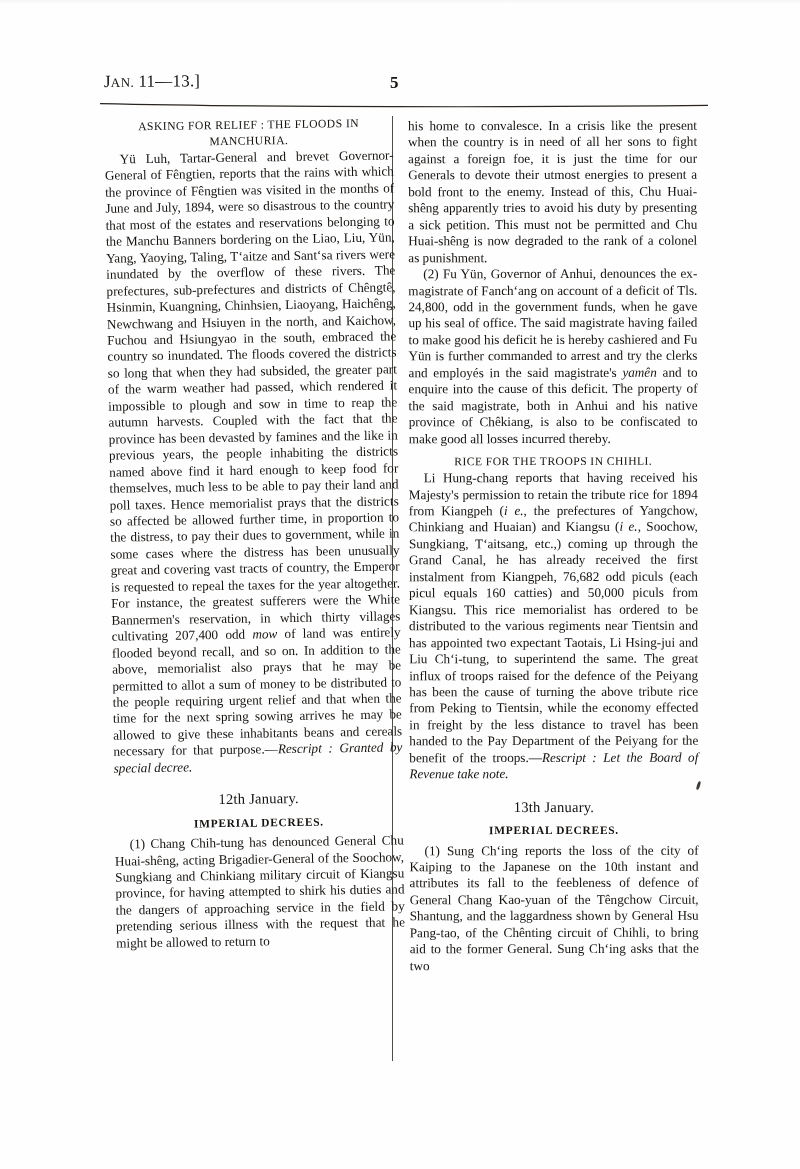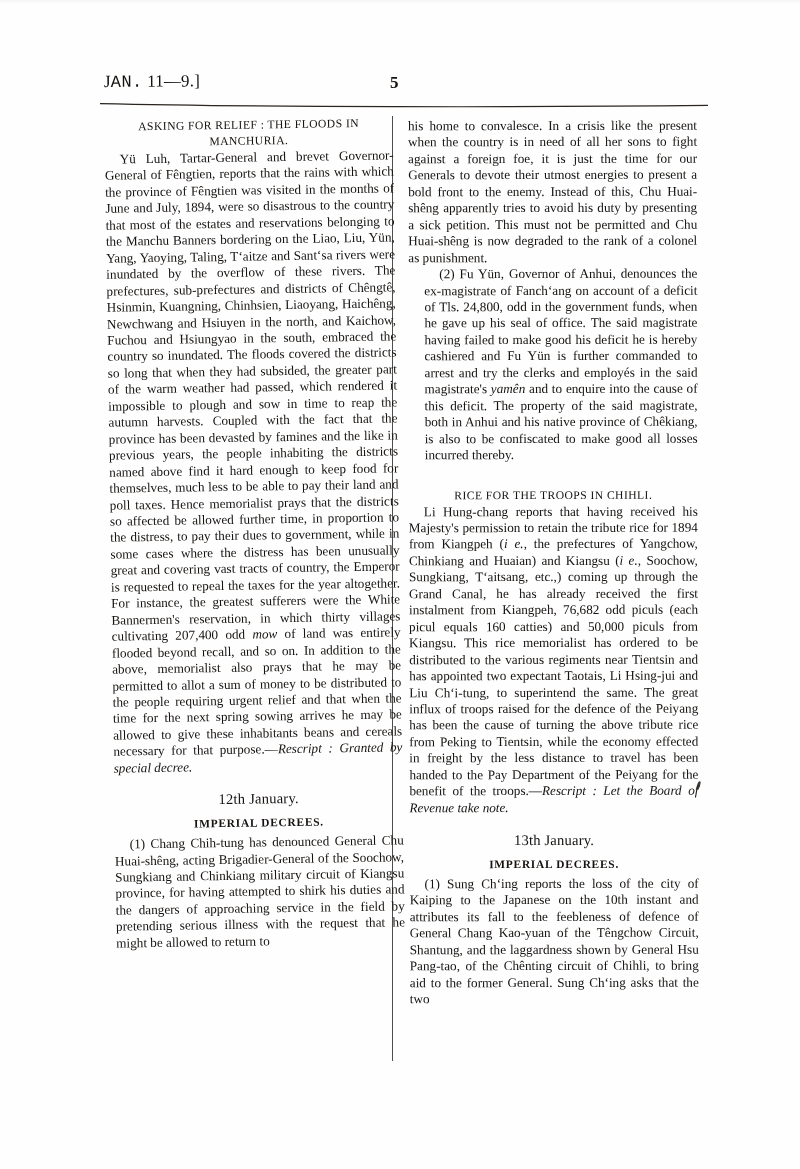--- a/index.html
+++ b/index.html
@@ -31,23 +31,22 @@
     position: absolute;
     left: 0;
     top: 0;
     font-size: 17px;
     letter-spacing: .2px;
     white-space: nowrap;
     transform: rotate(-0.45deg);
     transform-origin: left center;
   }
   .folio-date .sc {
-    font-size: 17px;
+    font-size: 13px;
     letter-spacing: .4px;
-    font-family: Liberation Mono, monospace;
   }
   .folio-number {
     position: absolute;
     left: 286px;
     top: 1px;
     font-size: 17px;
     font-weight: 700;
   }
 
   
@@ -119,21 +118,21 @@
     text-transform: uppercase;
     margin: 0 0 4px 0;
     font-weight: 600;
   }
 
   p.body {
     margin: 0;
     text-indent: 15px;
   }
   p.body.cont { text-indent: 0; font-family: Liberation Serif, serif; }
-  p.body + p.body { margin-top: 0; margin-left: 16px; }
+  p.body + p.body { margin-top: 0; }
 
   i, .ital { font-style: italic; }
 
   
   .ink-speck {
     position: absolute;
     left: 697px;
     top: 781px;
     width: 3px;
     height: 9px;
@@ -151,21 +150,21 @@
   }
 </style>
 </head>
 <body>
 
 <div class="page">
 
   <div class="edge-shade-top"></div>
 
   <div class="running-head">
-    <div class="folio-date"><span>J</span><span class="sc">AN.</span><span> 11—9.]</span></div>
+    <div class="folio-date"><span>J</span><span class="sc">AN.</span><span> 11—13.]</span></div>
     <div class="folio-number">5</div>
   </div>
 
   <div class="head-rule">
     <svg width="608" height="5" viewBox="0 0 608 5" preserveAspectRatio="none">
       <path d="M0 0.6 C 150 4.2, 430 4.4, 608 2.4" stroke="#2a2520" stroke-width="1.1" fill="none"></path>
     </svg>
   </div>
 
   <div class="col-rule"></div>
@@ -182,21 +181,21 @@
 
     <p class="body">(1) Chang Chih-tung has denounced General Chu Huai-shêng, acting Brigadier-General of the Soochow, Sungkiang and Chinkiang military circuit of Kiangsu province, for having attempted to shirk his duties and the dangers of approaching service in the field by pretending serious illness with the request that he might be allowed to return to</p>
   </div>
 
   <div class="col col-right">
 
     <p class="body cont">his home to convalesce. In a crisis like the present when the country is in need of all her sons to fight against a foreign foe, it is just the time for our Generals to devote their utmost energies to present a bold front to the enemy. Instead of this, Chu Huai-shêng apparently tries to avoid his duty by presenting a sick petition. This must not be permitted and Chu Huai-shêng is now degraded to the rank of a colonel as punishment.</p>
 
     <p class="body"><span>(2) Fu Yün, Governor of Anhui, denounces the ex-magistrate of Fanch‘ang on account of a deficit of Tls. 24,800, odd in the government funds, when he gave up his seal of office. The said magistrate having failed to make good his deficit he is hereby cashiered and Fu Yün is further commanded to arrest and try the clerks and employés in the said magistrate's </span><i>yamên</i><span> and to enquire into the cause of this deficit. The property of the said magistrate, both in Anhui and his native province of Chêkiang, is also to be confiscated to make good all losses incurred thereby.</span></p>
 
-    <div class="sec-head" style="margin-top:24px">Rice for the troops in Chihli.</div>
+    <div class="sec-head" style="margin-top:7px">Rice for the troops in Chihli.</div>
 
     <p class="body"><span>Li Hung-chang reports that having received his Majesty's permission to retain the tribute rice for 1894 from Kiangpeh (</span><i>i e.</i><span>, the prefectures of Yangchow, Chinkiang and Huaian) and Kiangsu (</span><i>i e.</i><span>, Soochow, Sungkiang, T‘aitsang, etc.,) coming up through the Grand Canal, he has already received the first instalment from Kiangpeh, 76,682 odd piculs (each picul equals 160 catties) and 50,000 piculs from Kiangsu. This rice memorialist has ordered to be distributed to the various regiments near Tientsin and has appointed two expectant Taotais, Li Hsing-jui and Liu Ch‘i-tung, to superintend the same. The great influx of troops raised for the defence of the Peiyang has been the cause of turning the above tribute rice from Peking to Tientsin, while the economy effected in freight by the less distance to travel has been handed to the Pay Department of the Peiyang for the benefit of the troops.—</span><i>Rescript : Let the Board of Revenue take note.</i></p>
 
     <div class="date-head">13th January.</div>
     <div class="decree-head">Imperial Decrees.</div>
 
     <p class="body">(1) Sung Ch‘ing reports the loss of the city of Kaiping to the Japanese on the 10th instant and attributes its fall to the feebleness of defence of General Chang Kao-yuan of the Têngchow Circuit, Shantung, and the laggardness shown by General Hsu Pang-tao, of the Chênting circuit of Chihli, to bring aid to the former General. Sung Ch‘ing asks that the two</p>
   </div>
 
   <div class="ink-speck"></div>

